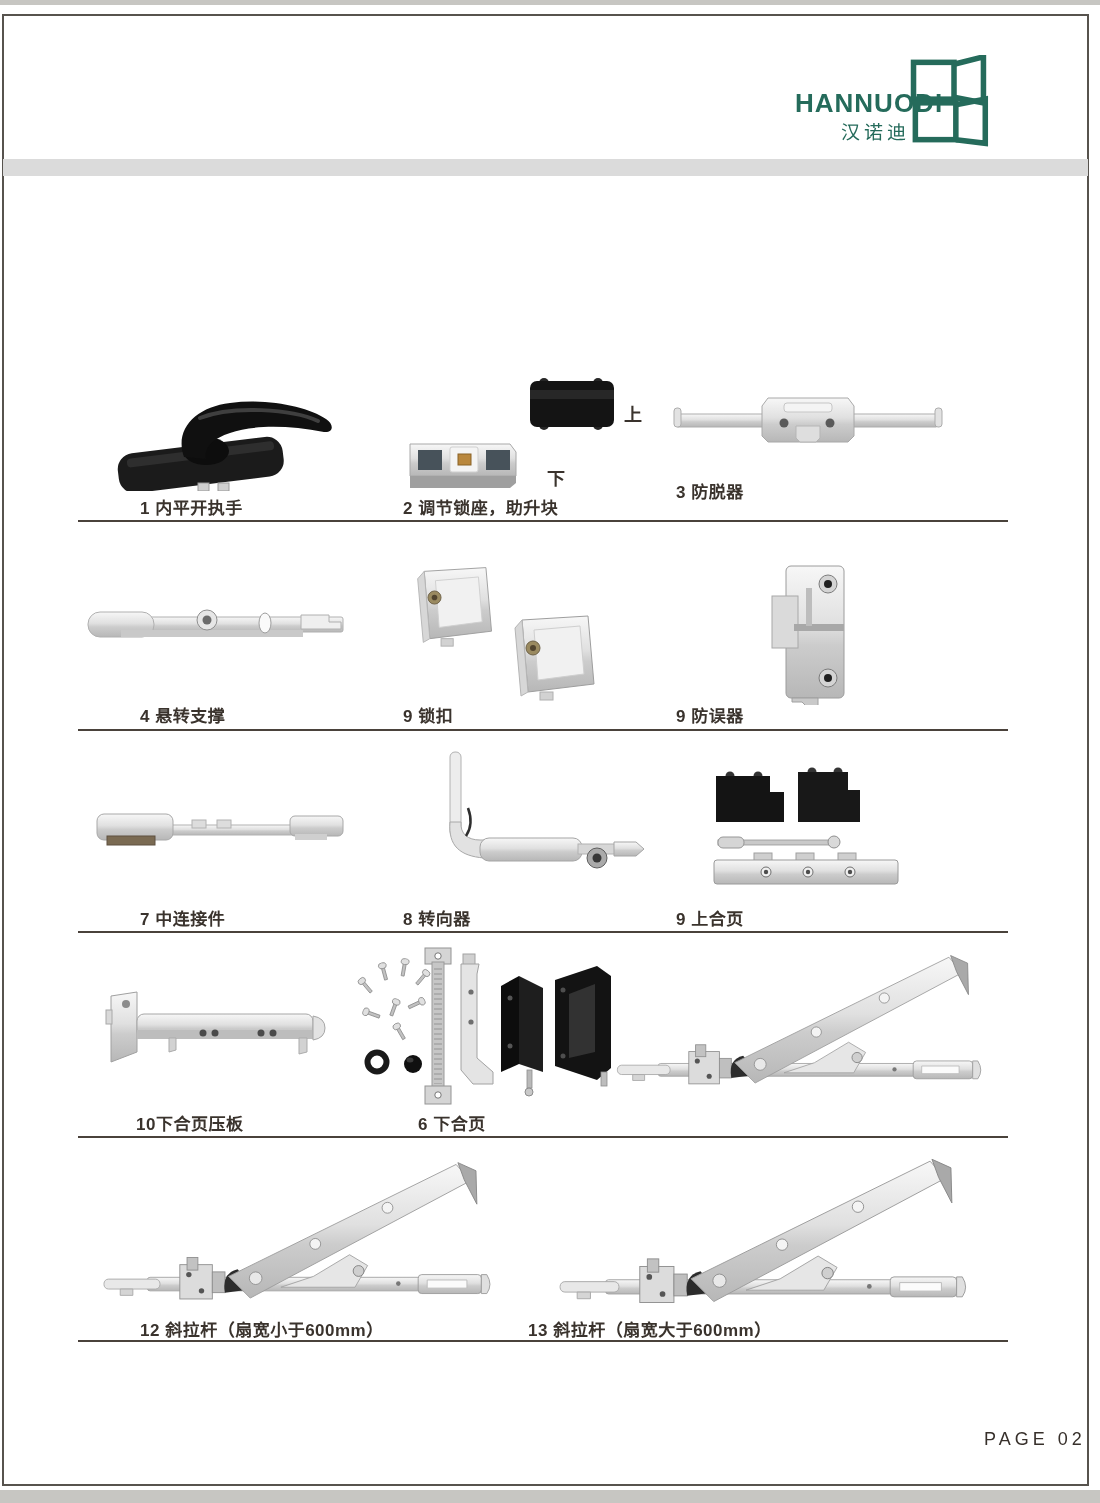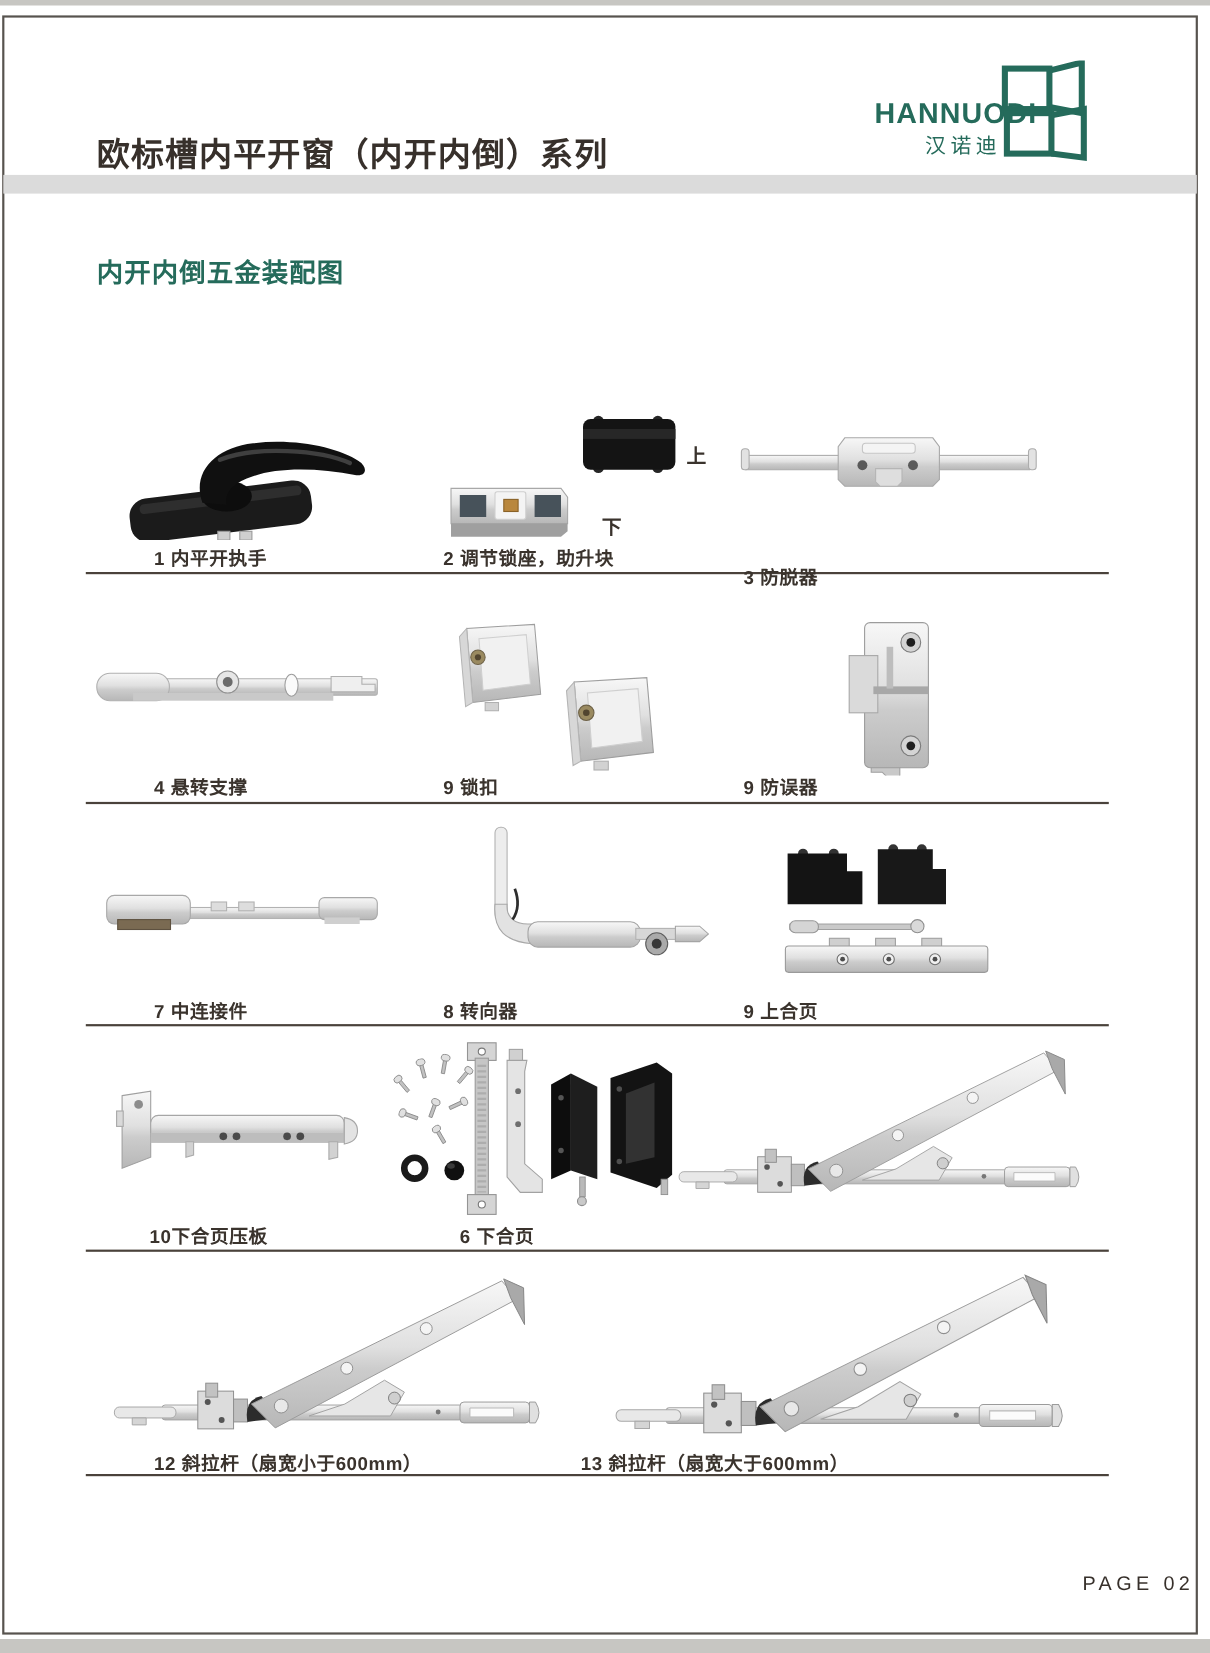--- a/index.html
+++ b/index.html
@@ -88,23 +88,21 @@
     <span class="logo-en">HANNUODI</span>
     <span class="logo-cn">汉诺迪</span>
     <svg class="logo-icon" viewBox="0 0 100 100" fill="none" stroke="currentColor" stroke-width="6">
       <rect x="6" y="8" width="44" height="40"></rect>
       <path d="M50 10 L82 2 V52 L50 46"></path>
       <rect x="8" y="52" width="44" height="40"></rect>
       <path d="M52 54 L84 48 V96 L52 92"></path>
     </svg>
   </div>
 
-  <h1 class="abs header-title">欧标槽内平开窗（内开内倒）系列</h1>
   <div class="abs gray-bar"></div>
-  <h2 class="abs section-title">内开内倒五金装配图</h2>
 
   <div class="abs divider" style="top:520px"></div>
   <div class="abs divider" style="top:729px"></div>
   <div class="abs divider" style="top:931px"></div>
   <div class="abs divider" style="top:1136px"></div>
   <div class="abs divider" style="top:1340px"></div>
 
   <div class="abs img" style="left:112px;top:385px;width:232px;height:106px">
     <svg viewBox="0 0 232 106">
       <g transform="rotate(-7 88 82)">
@@ -315,21 +313,21 @@
   </div>
 
   <div class="abs img" style="left:518px;top:1146px;width:494px;height:166px">
     <svg viewBox="0 0 440 175">
         <use href="#stay"></use>
       </svg>
   </div>
 
   <div class="abs cap" style="left:140px;top:494px">1 内平开执手</div>
   <div class="abs cap" style="left:403px;top:494px">2 调节锁座，助升块</div>
-  <div class="abs cap" style="left:676px;top:511px">3 防脱器</div>
+  <div class="abs cap" style="left:676px;top:478px">3 防脱器</div>
   <div class="abs cap" style="left:140px;top:702px">4 悬转支撑</div>
   <div class="abs cap" style="left:403px;top:702px">9 锁扣</div>
   <div class="abs cap" style="left:676px;top:702px">9 防误器</div>
   <div class="abs cap" style="left:140px;top:905px">7 中连接件</div>
   <div class="abs cap" style="left:403px;top:905px">8 转向器</div>
   <div class="abs cap" style="left:676px;top:905px">9 上合页</div>
   <div class="abs cap" style="left:136px;top:1110px">10下合页压板</div>
   <div class="abs cap" style="left:418px;top:1110px">6 下合页</div>
   <div class="abs cap" style="left:140px;top:1316px">12 斜拉杆（扇宽小于600mm）</div>
   <div class="abs cap" style="left:528px;top:1316px">13 斜拉杆（扇宽大于600mm）</div>

